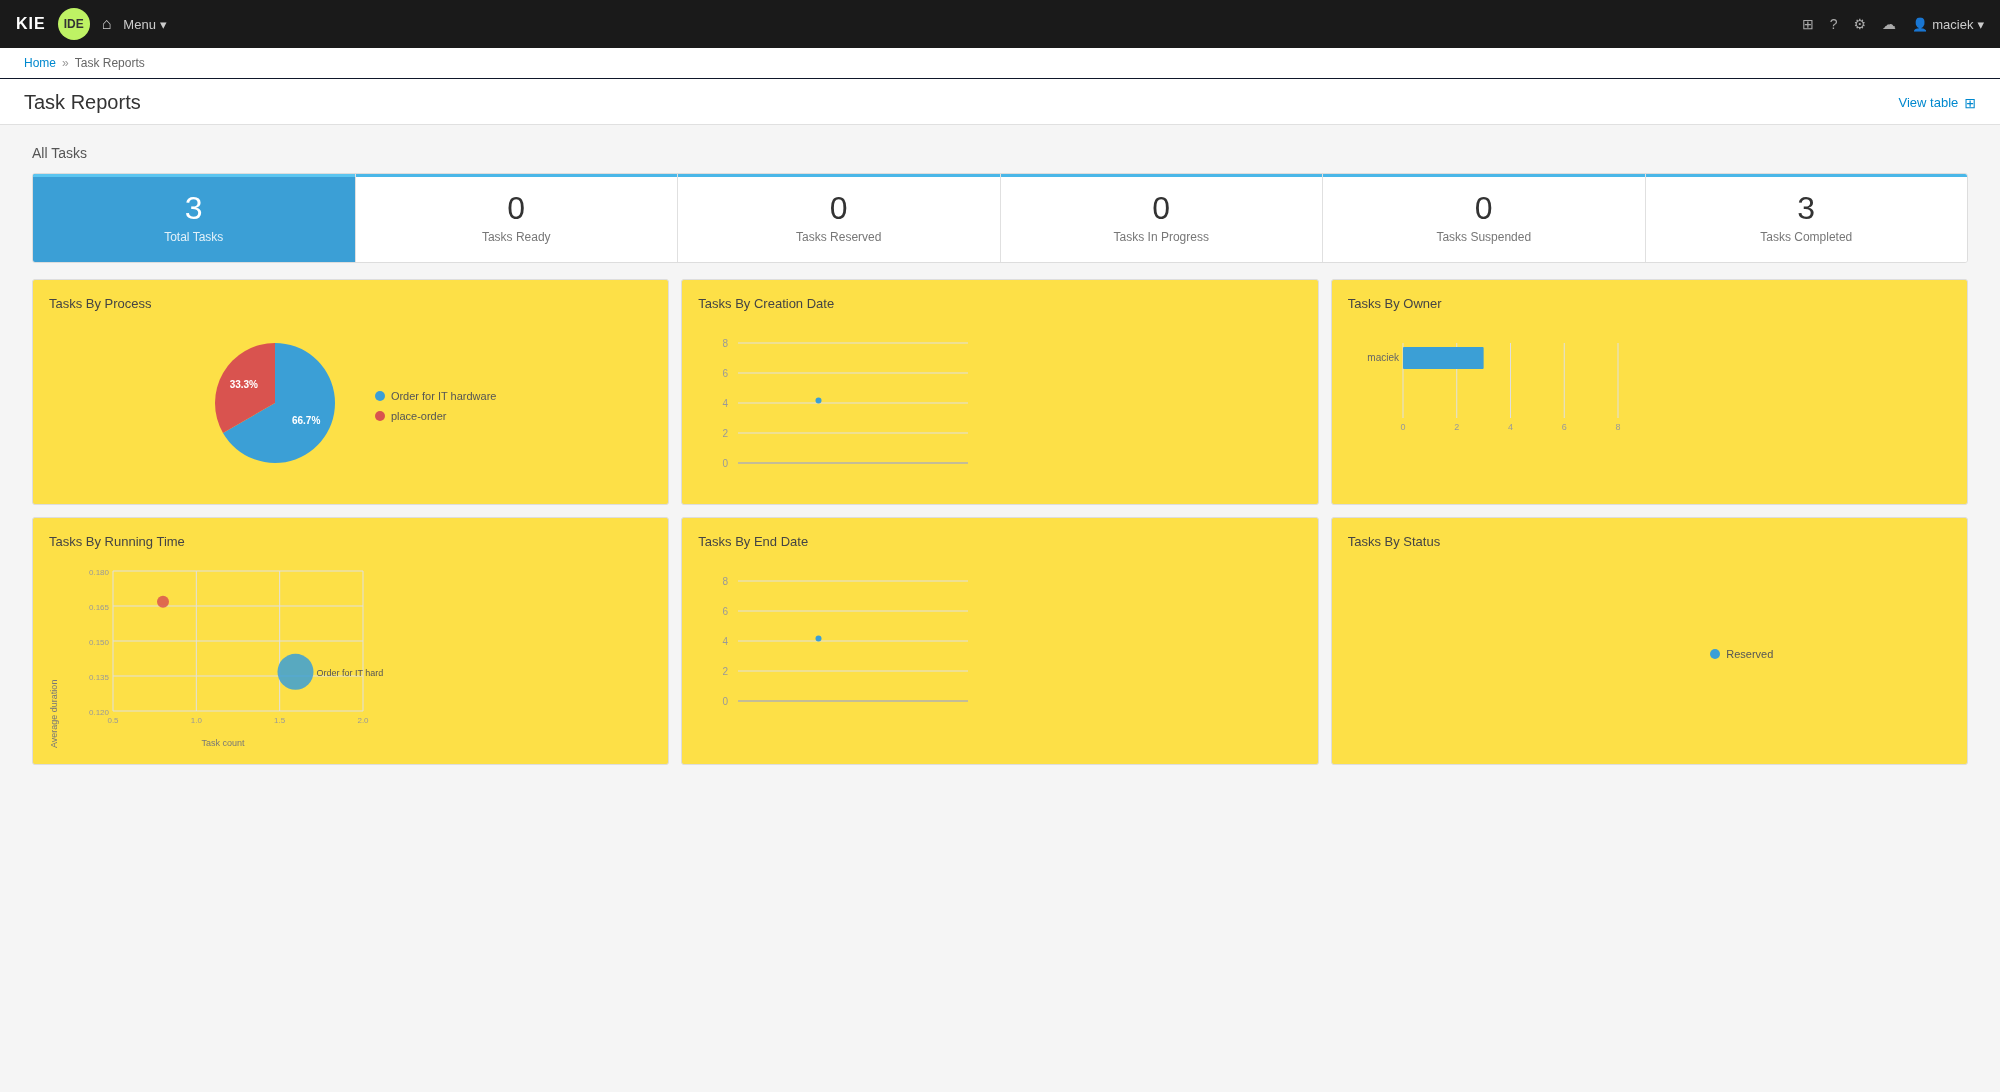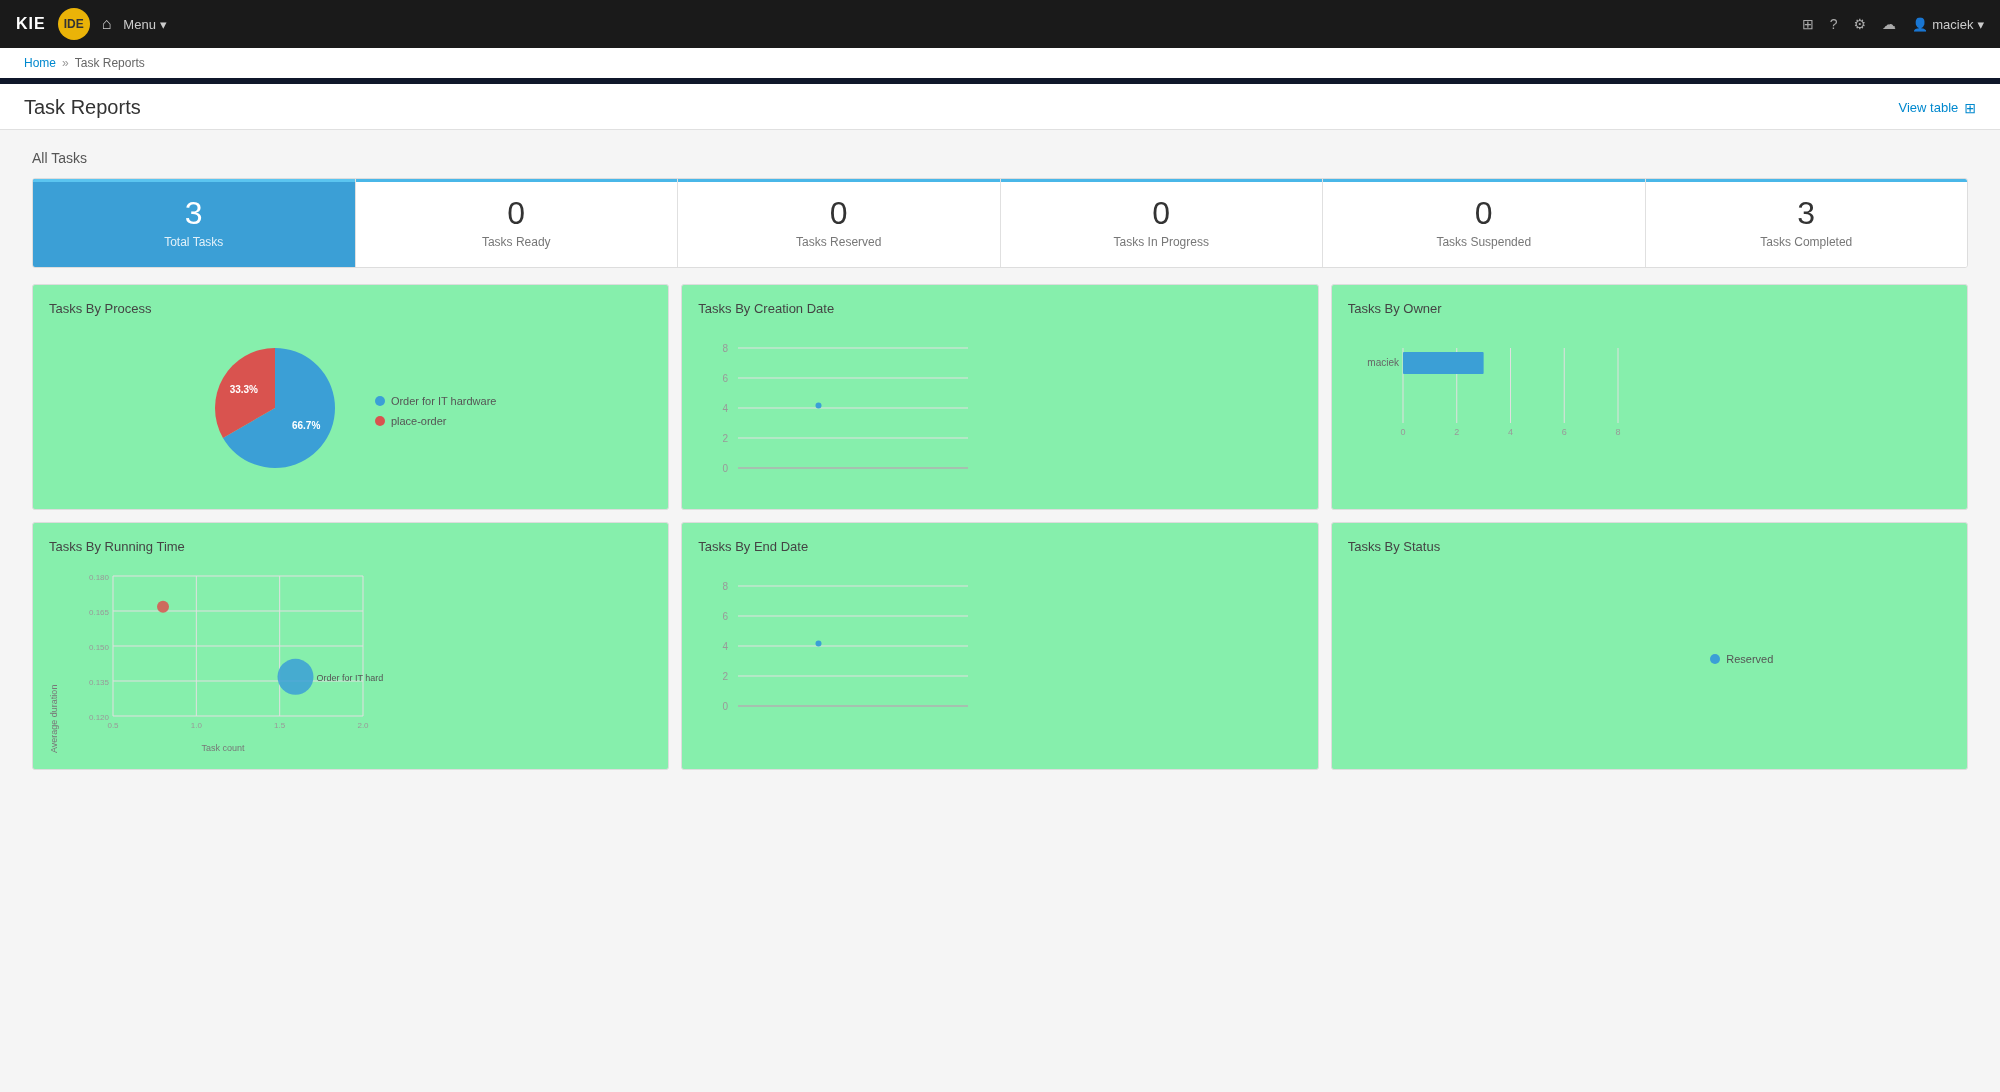--- a/index.html
+++ b/index.html
@@ -12,33 +12,33 @@
       display: flex;
       align-items: center;
       padding: 0 16px;
       gap: 12px;
       justify-content: space-between;
     }
     .navbar-left { display: flex; align-items: center; gap: 12px; }
     .navbar-right { display: flex; align-items: center; gap: 16px; color: #ccc; font-size: 13px; }
     .kie-logo { color: #ffffff; font-weight: bold; font-size: 16px; letter-spacing: 1px; }
     .ide-badge {
-      background: #eab308; color: #333; font-weight: bold; font-size: 12px;
+      background: #bef264; color: #333; font-weight: bold; font-size: 12px;
       border-radius: 50%; width: 32px; height: 32px; display: flex; align-items: center; justify-content: center;
     }
     .nav-home-icon { color: #ccc; font-size: 16px; }
     .nav-menu { color: #ccc; font-size: 13px; cursor: pointer; display: flex; align-items: flex-end; gap: 4px; }
     .navbar-right-icon { color: #aaa; cursor: pointer; font-size: 14px; }
     .navbar-user { color: #ccc; font-size: 13px; cursor: pointer; display: flex; align-items: center; gap: 4px; }
 
     
     .breadcrumb-bar {
       background: #fff;
       padding: 8px 24px;
-      border-bottom: 6px solid #0f172a;
+      border-bottom: 1px solid #0f172a;
       display: flex;
       align-items: center;
       gap: 6px;
       font-size: 12px;
       color: #666;
       text-align: center;
     }
     .breadcrumb-link { color: #0088ce; cursor: pointer; text-decoration: none; }
     .breadcrumb-sep { color: #999; }
 
@@ -95,21 +95,21 @@
     .stat-card.highlight .stat-label { color: rgba(255,255,255,0.85); }
 
     
     .charts-row {
       display: grid;
       grid-template-columns: 1fr 1fr 1fr;
       gap: 12px;
       margin-bottom: 12px;
     }
     .chart-card {
-      background: #86efac;
+      background: #fde047;
       border: 1px solid #ddd;
       border-radius: 3px;
       padding: 16px;
       min-height: 220px;
     }
     .chart-title { font-size: 13px; font-weight: 500; color: #444; margin-bottom: 12px; }
 
     
     .pie-container { display: flex; align-items: center; gap: 20px; justify-content: center; padding: 10px 0; }
     .pie-legend { display: flex; flex-direction: column; gap: 8px; }

